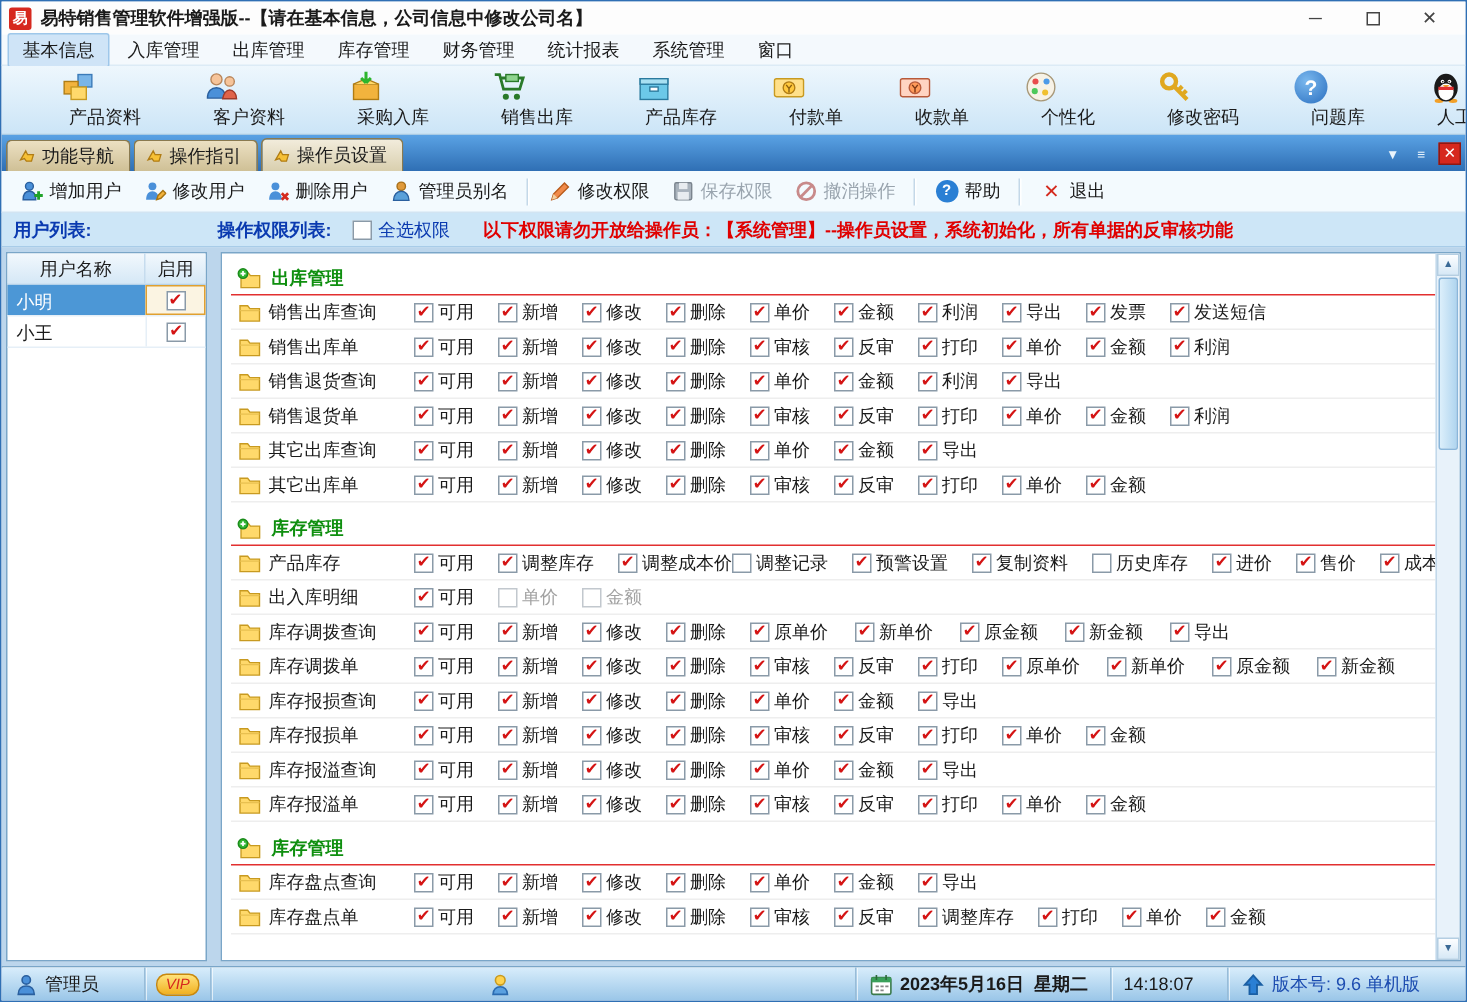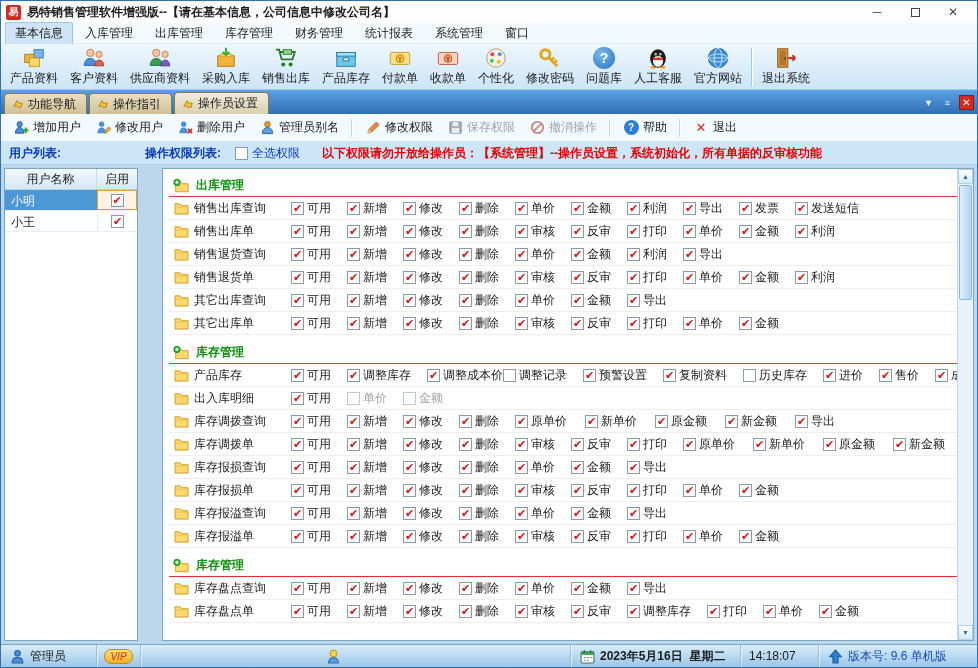--- a/index.html
+++ b/index.html
@@ -18,21 +18,21 @@
   .menubar { height:21px; background:#f4f9fd; border-bottom:1px solid #dcebf6; display:flex; align-items:center; padding:0 3px; flex:0 0 auto; }
   .menu-item { padding:2px 9px; margin:0 1px; white-space:nowrap; border:1px solid transparent; border-radius:2px; }
   .menu-item.highlighted { background:#cfe4f7; border-color:#9ec7ea; }
 
   
   .toolbar { height:46px; background:linear-gradient(#eef7fd,#cce5f7); border-bottom:1px solid #a8cbe6; display:flex; align-items:center; padding:0 3px; flex:0 0 auto; }
   .tb-item { display:flex; flex-direction:column; align-items:center; justify-content:center; padding:1px 6px; height:44px; border-radius:3px; }
   .ticon { width:24px; height:24px; display:flex; align-items:center; justify-content:center; }
   .ticon svg { width:24px; height:24px; }
   .tlabel-row { display:flex; align-items:center; gap:2px; }
-  .tlabel { font-size:12px; white-space:nowrap; }
+  .tlabel { font-size:12px; white-space:nowrap;margin-left:36px; }
   .dd-arrow { font-size:8px; color:#335; }
   .tb-sep { width:0; height:38px; border-left:1px solid #a4c6e0; border-right:1px solid #ffffff; margin:0 3px; }
 
   
   .tabbar { height:24px; background:linear-gradient(#5aa2e4,#2f6fb4); display:flex; align-items:flex-end; padding:2px 3px 0 3px; flex:0 0 auto; }
   .tab { display:flex; align-items:center; gap:4px; height:21px; padding:0 10px 0 7px; margin-right:2px; background:linear-gradient(#ece0c2,#cfc096); border:1px solid #8a7a50; border-bottom:none; border-radius:4px 4px 0 0; white-space:nowrap; }
   .tab.active { background:linear-gradient(#f2ecdc,#d9cfae); height:22px; }
   .tab .ticn svg { width:12px; height:12px; display:block; }
   .tabbar-right { margin-left:auto; display:flex; align-items:center; gap:4px; padding-bottom:4px; }
   .tab-ctl { width:15px; height:15px; display:flex; align-items:center; justify-content:center; color:#eaf4fc; font-size:9px; }
@@ -48,21 +48,21 @@
 
   
   .infobar { height:23px; background:#cde6f7; border-bottom:1px solid #a8cce8; display:flex; align-items:center; padding:0 8px; flex:0 0 auto; }
   .lbl-blue { color:#0a3ab0; font-weight:bold; white-space:nowrap; }
   .ulist-lbl { width:136px; flex:0 0 auto; }
   .selall { display:flex; align-items:center; gap:4px; margin-left:14px; }
   .selall .lbl { color:#0a3ab0; white-space:nowrap; }
   .warning { color:#e00000; font-weight:bold; margin-left:22px; white-space:nowrap; overflow:hidden; }
 
   
-  .main { flex:1 1 auto; background:#bcd6ec; display:flex; padding:3px; gap:24px; overflow:hidden; }
+  .main { flex:1 1 auto; background:#bcd6ec; display:flex; padding:3px; gap:9px; overflow:hidden; }
   .user-panel { width:134px; flex:0 0 auto; background:#fff; border:1px solid #7aa6c8; display:flex; flex-direction:column; }
   .user-header { display:flex; height:21px; background:linear-gradient(#f2f8fd,#d5e8f6); border-bottom:1px solid #b4d2ea; flex:0 0 auto; }
   .uh-cell { display:flex; align-items:center; justify-content:center; border-right:1px solid #c6dcee; font-weight:normal; }
   .uh-name { flex:1; }
   .uh-enable { width:40px; border-right:none; }
   .user-row { display:flex; height:21px; border-bottom:1px solid #e6eff7; flex:0 0 auto; }
   .ur-name { flex:1; padding:3px 6px; white-space:nowrap; }
   .user-row.selected .ur-name { background:#4c97d6; color:#fff; }
   .ur-enable { width:40px; display:flex; align-items:center; justify-content:center; border-left:1px solid #e6eff7; }
   .user-row.selected .ur-enable { border:1px solid #e0a030; background:#fbf4e2; }
@@ -152,33 +152,20 @@
             <path d="M13.5 21.5c.5-4 2.7-6.3 5-6.3 2.6 0 5 2.3 5 6.3z" fill="#e0634a" stroke="#9e3a2a"></path>
           </svg>
         </span>
         <span class="tlabel-row">
           <span class="tlabel">客户资料</span>
         </span>
       </span>
       <span class="tb-item">
         <span class="ticon">
           <svg viewBox="0 0 26 26">
-            <circle cx="9" cy="7.5" r="4" fill="#f6c49a" stroke="#b8855a"></circle>
-            <path d="M2.5 21c0-5 3-7.5 6.5-7.5s6.5 2.5 6.5 7.5z" fill="#3aa04a" stroke="#1f703a"></path>
-            <circle cx="18.5" cy="9" r="3.4" fill="#f6c49a" stroke="#b8855a"></circle>
-            <path d="M13.5 21.5c.5-4 2.7-6.3 5-6.3 2.6 0 5 2.3 5 6.3z" fill="#7a5ac0" stroke="#4a3a8a"></path>
-          </svg>
-        </span>
-        <span class="tlabel-row">
-          <span class="tlabel">供应商资料</span>
-        </span>
-      </span>
-      <span class="tb-item">
-        <span class="ticon">
-          <svg viewBox="0 0 26 26">
             <rect x="4" y="11" width="18" height="11" fill="#f2b33d" stroke="#b07c14"></rect>
             <path d="M4 11l9-4 9 4" fill="#ffd96b" stroke="#b07c14"></path>
             <path d="M13 2v8m0 0l-3.5-3.5M13 10l3.5-3.5" stroke="#2db52d" stroke-width="2.2" fill="none"></path>
           </svg>
         </span>
         <span class="tlabel-row">
           <span class="tlabel">采购入库</span>
         </span>
       </span>
       <span class="tb-item">

